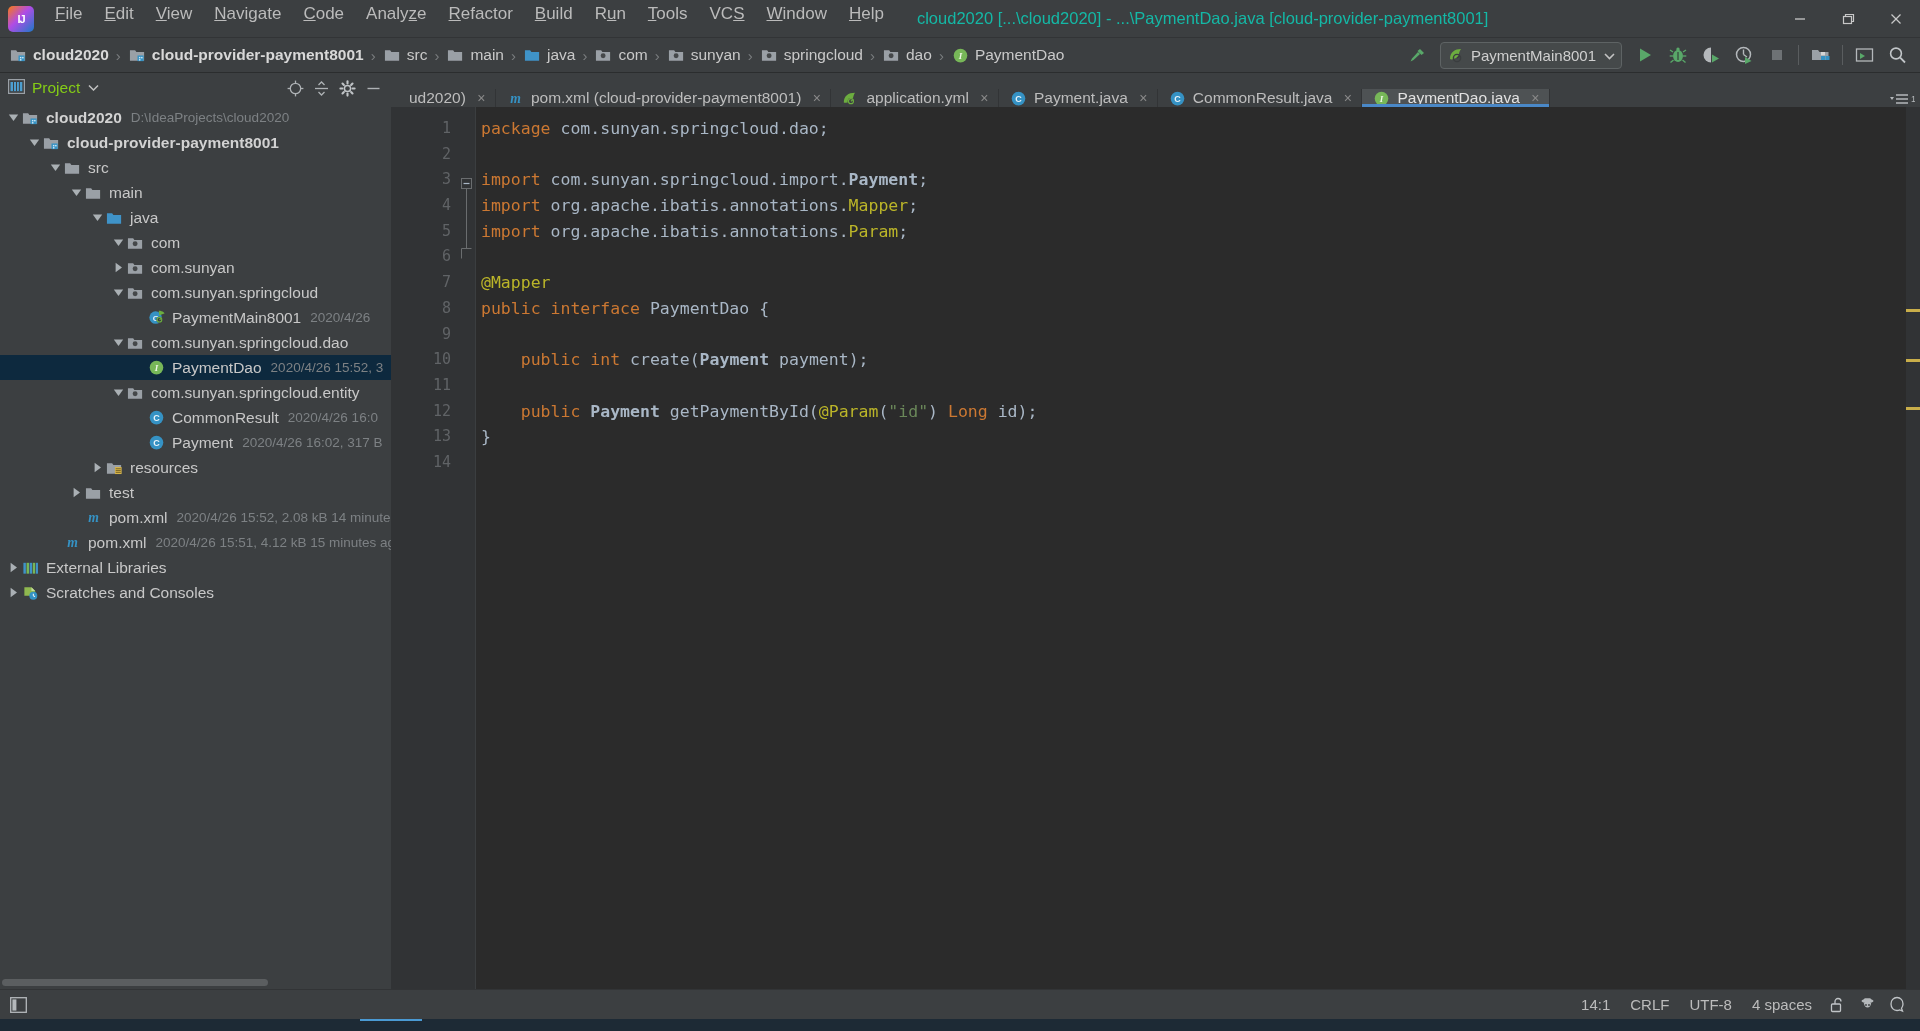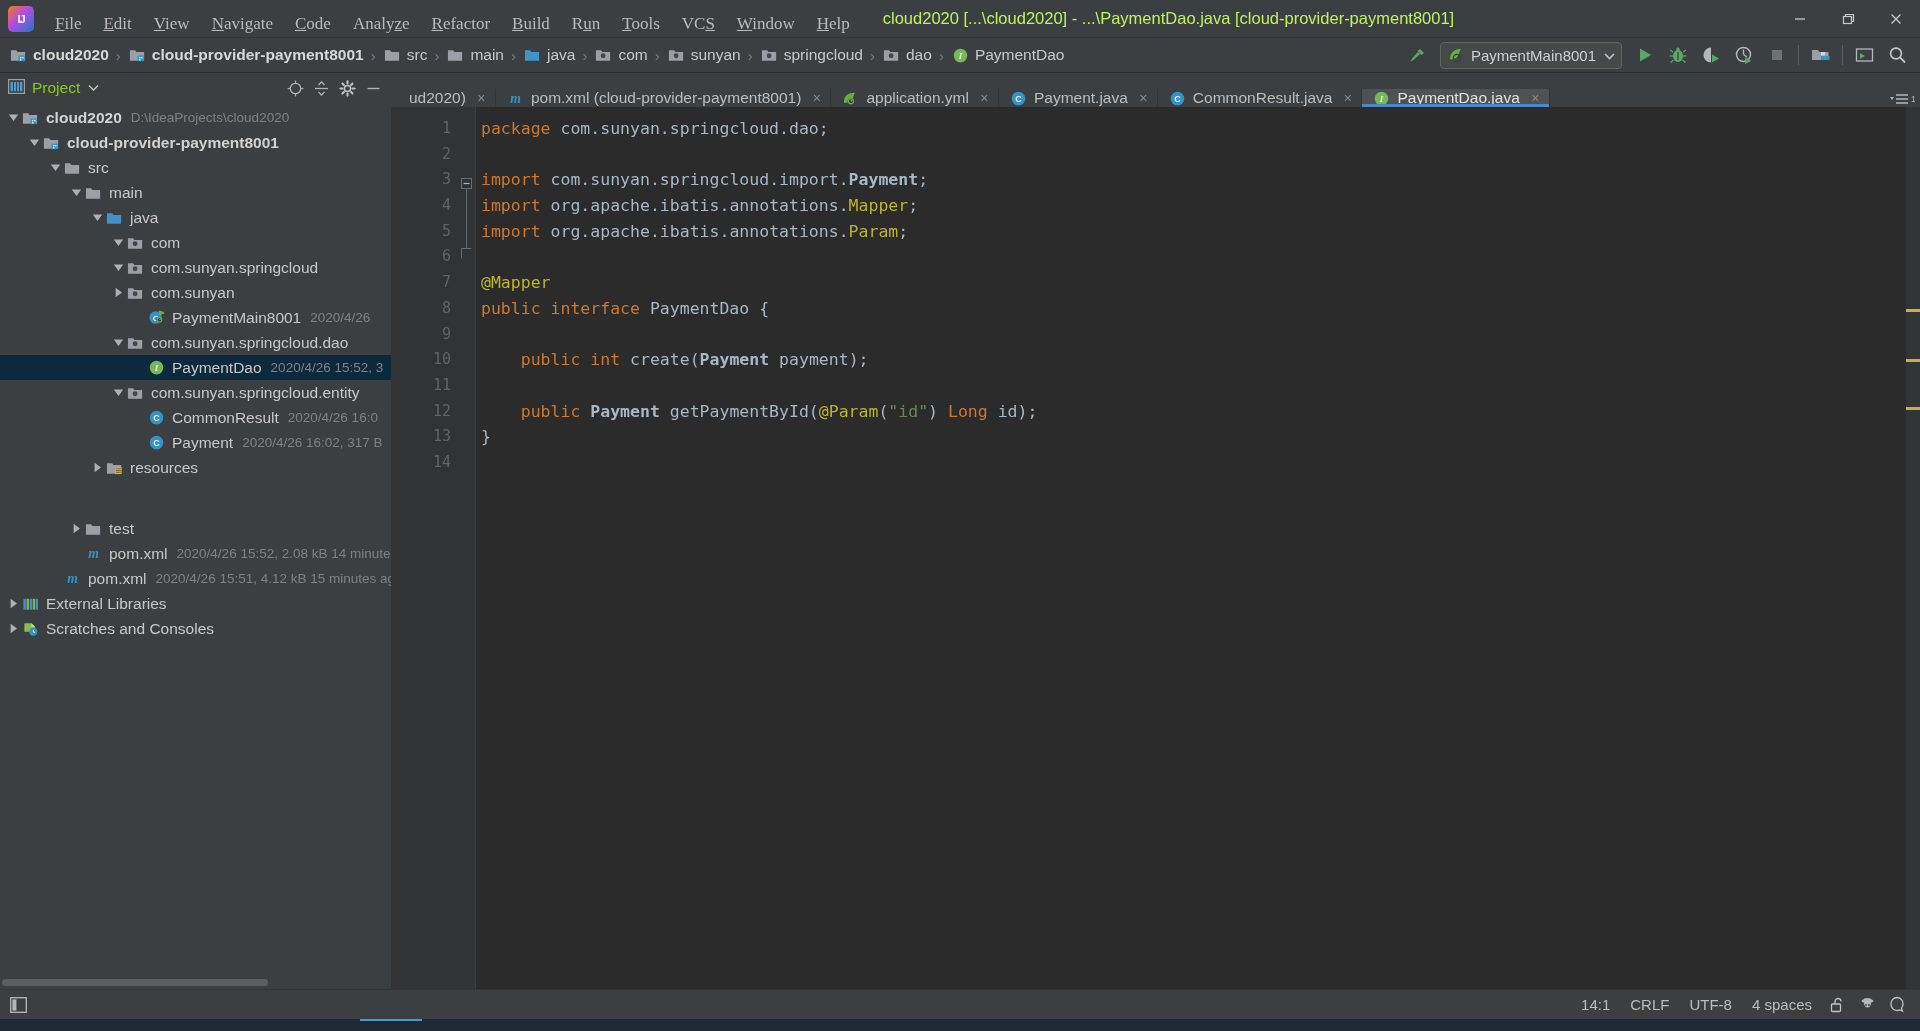--- a/index.html
+++ b/index.html
@@ -17,27 +17,27 @@
     height: 38px; background: #3c3f41; display: flex; align-items: center;
     flex: none; position: relative; border-bottom: 1px solid #323436;
   }
   .logo { width: 26px; height: 26px; margin: 0 10px 0 8px; flex: none; position: relative;
           border-radius: 5px; background: linear-gradient(135deg,#f97a12 0%,#b04ce6 45%,#1b7ac7 100%); }
   .logo::after {
     content: "IJ"; position: absolute; left: 0; right: 0; top: 50%; transform: translateY(-50%);
     text-align: center; font-size: 11px; font-weight: bold; color: #fff;
     font-family: "Liberation Sans", sans-serif; letter-spacing: -1px;
   }
-  .menubar { display: flex; align-items: flex-end; height: 38px; font-family: Liberation Serif, serif; }
+  .menubar { display: flex; align-items: flex-start; height: 38px; }
   .menu-item {
     color: #bbbbbb; font-size: 17px; padding: 4px 11px; cursor: default; white-space: nowrap;
   }
   .menu-item .mn { text-decoration: underline; }
   .win-title {
-    color: #bef264; font-size: 16.5px; margin-left: 22px; white-space: nowrap;
+    color: #14b8a6; font-size: 16.5px; margin-left: 22px; white-space: nowrap;
   }
   .win-buttons { position: absolute; right: 0; top: 0; height: 38px; display: flex; align-items: center; }
   .win-btn {
     width: 48px; height: 38px; display: flex; align-items: center; justify-content: center;
     color: #c8c8c8; font-size: 17px;
   }
   .win-btn svg { display: block; }
 
   
   .navbar {
@@ -549,49 +549,49 @@
                 <svg width="18" height="16" viewBox="0 0 18 16">
         <path d="M1 3 h5.5 l1.3 1.8 h8.2 V14 H1 Z" fill="#9aa0a6"></path>
         <circle cx="8.6" cy="8.8" r="2.6" fill="#45484a"></circle>
                 </svg>
               </span>
             </span>
             <span class="row-label">com</span>
           </div>
           <div class="row" style="padding-left: 109px;">
             <span class="arrow">
+              <svg width="9" height="11" viewBox="0 0 9 11">
+                <path d="M1.6 0.8 L1.6 10.2 L8 5.5 Z" fill="#aab0b4"></path>
+              </svg>
+            </span>
+            <span class="row-icon">
+              <span class="ic" style="display: inline-flex; align-items: center;">
+                <svg width="18" height="16" viewBox="0 0 18 16">
+        <path d="M1 3 h5.5 l1.3 1.8 h8.2 V14 H1 Z" fill="#9aa0a6"></path>
+        <circle cx="8.6" cy="8.8" r="2.6" fill="#45484a"></circle>
+                </svg>
+              </span>
+            </span>
+            <span class="row-label">com.sunyan</span>
+          </div>
+          <div class="row" style="padding-left: 109px;">
+            <span class="arrow">
               <svg width="11" height="9" viewBox="0 0 11 9">
                 <path d="M0.8 1.6 L10.2 1.6 L5.5 8 Z" fill="#aab0b4"></path>
               </svg>
             </span>
             <span class="row-icon">
               <span class="ic" style="display: inline-flex; align-items: center;">
                 <svg width="18" height="16" viewBox="0 0 18 16">
         <path d="M1 3 h5.5 l1.3 1.8 h8.2 V14 H1 Z" fill="#9aa0a6"></path>
         <circle cx="8.6" cy="8.8" r="2.6" fill="#45484a"></circle>
                 </svg>
               </span>
             </span>
             <span class="row-label">com.sunyan.springcloud</span>
-          </div>
-          <div class="row" style="padding-left: 109px;">
-            <span class="arrow">
-              <svg width="9" height="11" viewBox="0 0 9 11">
-                <path d="M1.6 0.8 L1.6 10.2 L8 5.5 Z" fill="#aab0b4"></path>
-              </svg>
-            </span>
-            <span class="row-icon">
-              <span class="ic" style="display: inline-flex; align-items: center;">
-                <svg width="18" height="16" viewBox="0 0 18 16">
-        <path d="M1 3 h5.5 l1.3 1.8 h8.2 V14 H1 Z" fill="#9aa0a6"></path>
-        <circle cx="8.6" cy="8.8" r="2.6" fill="#45484a"></circle>
-                </svg>
-              </span>
-            </span>
-            <span class="row-label">com.sunyan</span>
           </div>
           <div class="row" style="padding-left: 130px;">
             <span class="arrow"></span>
             <span class="row-icon">
               <span class="ic" style="display: inline-flex; align-items: center;">
                 <svg width="19" height="17" viewBox="0 0 19 17">
         <circle cx="8.5" cy="8.6" r="7" fill="#3592c4"></circle>
         <text x="8.5" y="12.2" font-size="9" font-family="Liberation Sans, sans-serif" font-weight="bold" fill="#e8f3fa" text-anchor="middle">C</text>
         <path d="M12 1 C17 1 18.5 4 18.5 4 C15 4.5 14.5 6.5 12.5 6 Z" fill="#6cad3f"></path>
         <circle cx="12.8" cy="11" r="3.4" fill="#3c3f41"></circle>
@@ -688,21 +688,21 @@
         <g stroke="#6b5a20" stroke-width="0.9">
                     <line x1="10.3" y1="8.8" x2="15.7" y2="8.8"></line>
         <line x1="10.3" y1="10.7" x2="15.7" y2="10.7"></line>
                     <line x1="10.3" y1="12.6" x2="15.7" y2="12.6"></line>
                   </g>
                 </svg>
               </span>
             </span>
             <span class="row-label">resources</span>
           </div>
-          <div class="row" style="padding-left: 67px; margin-top: 36px;">
+          <div class="row" style="padding-left: 67px;">
             <span class="arrow">
               <svg width="9" height="11" viewBox="0 0 9 11">
                 <path d="M1.6 0.8 L1.6 10.2 L8 5.5 Z" fill="#aab0b4"></path>
               </svg>
             </span>
             <span class="row-icon">
               <span class="ic" style="display: inline-flex; align-items: center;">
                 <svg width="18" height="16" viewBox="0 0 18 16">
         <path d="M1 3 h5.5 l1.3 1.8 h8.2 V14 H1 Z" fill="#9aa0a6"></path>
                 </svg>

